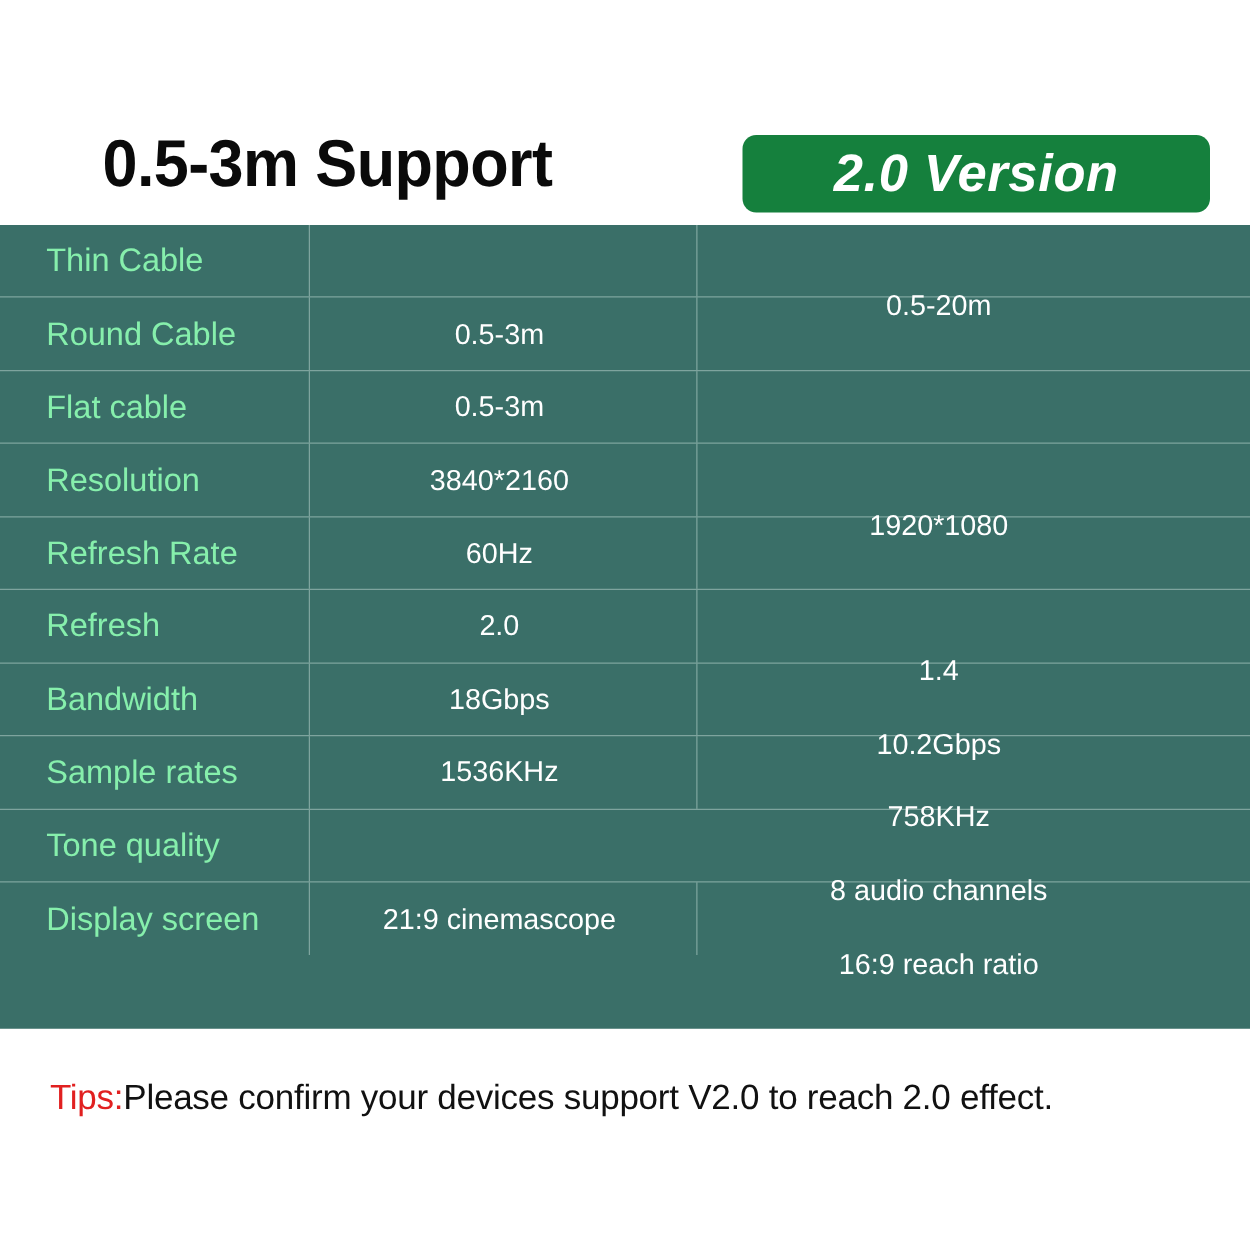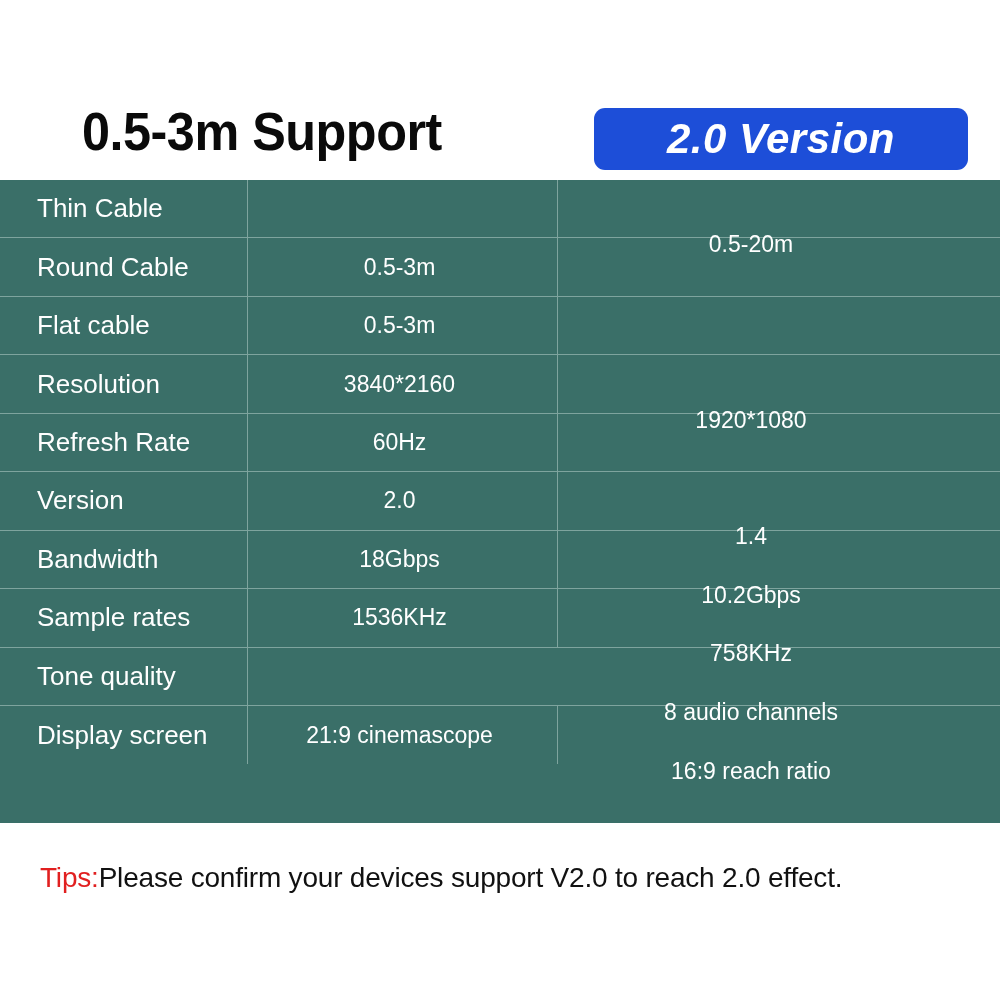--- a/index.html
+++ b/index.html
@@ -38,21 +38,21 @@
     transform: scaleX(0.95);
     transform-origin: left top;
   }
 
   #version-badge {
     position: absolute;
     left: 594px;
     top: 108px;
     width: 374px;
     height: 62px;
-    background: #1d4ed8;
+    background: #15803d;
     border-radius: 11px;
     box-sizing: border-box;
   }
   #version-badge-label {
     position: absolute;
     left: 0;
     top: 0;
     width: 374px;
     height: 62px;
     display: flex;
@@ -92,21 +92,21 @@
     left: 0;
     top: 0;
     width: 248px;
     height: 100%;
     box-sizing: border-box;
     border-right: 1px solid rgba(222, 238, 234, 0.42);
     display: flex;
     align-items: center;
     padding-left: 37px;
     font-size: 26px;
-    color: #ffffff;
+    color: #86efac;
     white-space: nowrap;
   }
 
   .cell-v2 {
     position: absolute;
     left: 248px;
     top: 0;
     width: 310px;
     height: 100%;
     box-sizing: border-box;
@@ -181,21 +181,21 @@
     <div class="spec-row">
       <div class="cell-label">Resolution</div>
       <div class="cell-v2">3840*2160</div>
       <div class="cell-v14">1920*1080</div>
     </div>
     <div class="spec-row">
       <div class="cell-label">Refresh Rate</div>
       <div class="cell-v2">60Hz</div>
     </div>
     <div class="spec-row">
-      <div class="cell-label">Version</div>
+      <div class="cell-label">Refresh</div>
       <div class="cell-v2">2.0</div>
       <div class="cell-v14">1.4</div>
     </div>
     <div class="spec-row">
       <div class="cell-label">Bandwidth</div>
       <div class="cell-v2">18Gbps</div>
       <div class="cell-v14">10.2Gbps</div>
     </div>
     <div class="spec-row">
       <div class="cell-label">Sample rates</div>

